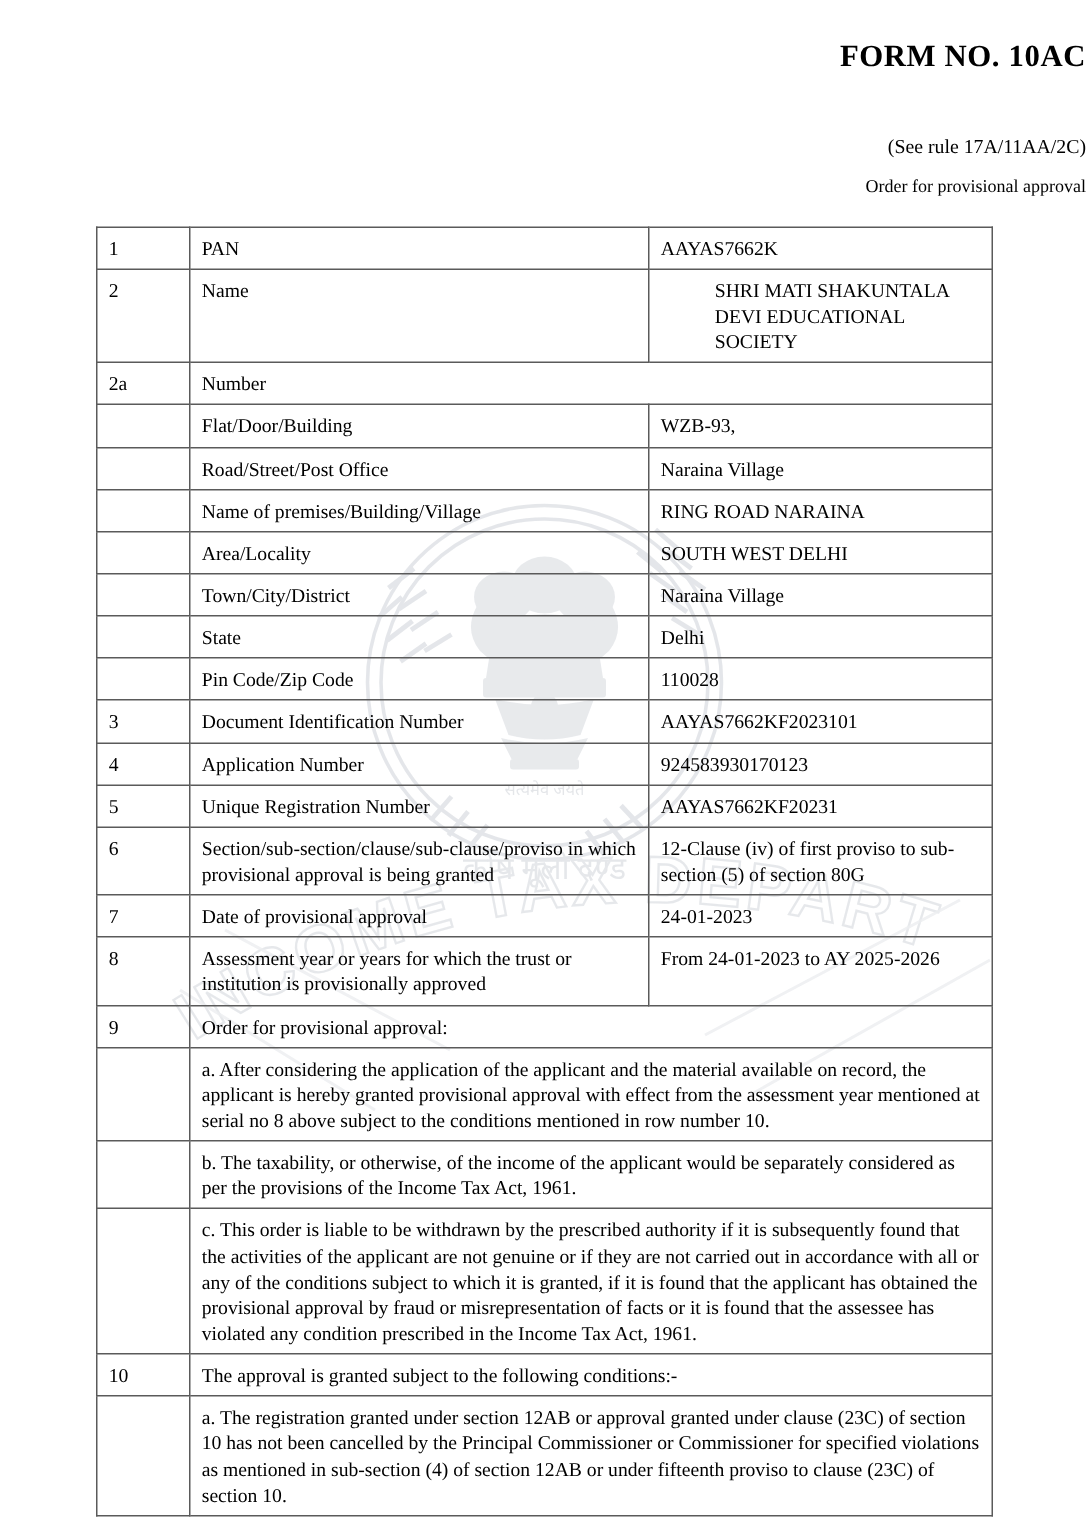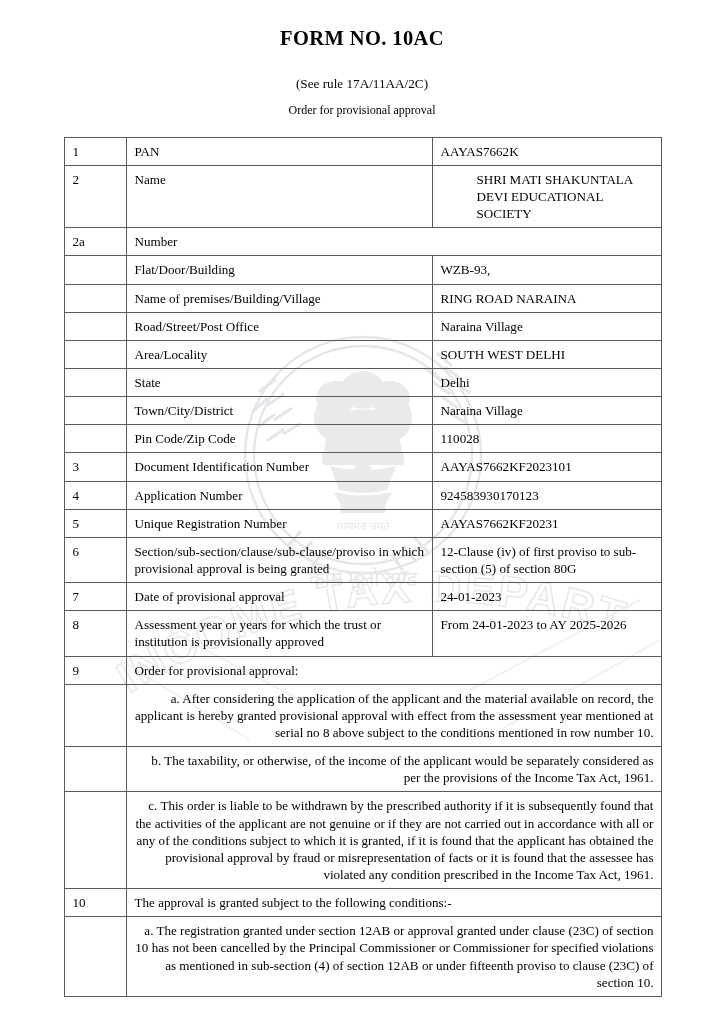--- a/index.html
+++ b/index.html
@@ -32,32 +32,32 @@
     height: 1024px;
     pointer-events: none;
     z-index: 0;
     opacity: 0.5;
   }
 
   
   .doc-header {
     position: relative;
     z-index: 2;
-    text-align: center;
+    text-align: right;
     padding-top: 27px;
   }
   .form-title {
     font-size: 20.5px;
     font-weight: bold;
     letter-spacing: 0.4px;
     line-height: 1.1;
   }
   .rule-ref {
     font-size: 13.2px;
-    margin-top: 26px;
+    margin-top: 40px;
     line-height: 1.2;
   }
   .order-sub {
     font-size: 12px;
     margin-top: 12px;
     line-height: 1.2;
   }
 
   
   .table-wrap {
@@ -80,21 +80,21 @@
     background: transparent;
   }
   col.c-num { width: 62px; }
   col.c-label { width: 306px; }
   col.c-value { width: 229px; }
 
   td.num { padding-left: 7px; }
   td.val-b { font-weight: normal; }
   td.para {
     padding: 6px 9px 6px 9px;
-    text-align: right;
+    text-align: left;
     margin-top: 35px;
   }
 </style>
 </head>
 <body>
 
 <div class="page">
 
   <svg class="watermark" viewBox="0 0 724 1024" xmlns="http://www.w3.org/2000/svg" aria-hidden="true">
     <g fill="none" stroke="#c8ccd3" stroke-width="2.4" opacity="0.95">
@@ -175,42 +175,42 @@
             <td class="num">2a</td>
             <td colspan="2">Number</td>
           </tr>
           <tr>
             <td class="num"></td>
             <td>Flat/Door/Building</td>
             <td class="val-b">WZB-93,</td>
           </tr>
           <tr>
             <td class="num"></td>
+            <td>Road/Street/Post Office</td>
+            <td class="val-b">Naraina Village</td>
+          </tr>
+          <tr>
+            <td class="num"></td>
             <td>Name of premises/Building/Village</td>
             <td class="val-b">RING ROAD NARAINA</td>
           </tr>
           <tr>
             <td class="num"></td>
-            <td>Road/Street/Post Office</td>
-            <td class="val-b">Naraina Village</td>
-          </tr>
-          <tr>
-            <td class="num"></td>
             <td>Area/Locality</td>
             <td class="val-b">SOUTH WEST DELHI</td>
           </tr>
           <tr>
             <td class="num"></td>
+            <td>Town/City/District</td>
+            <td class="val-b">Naraina Village</td>
+          </tr>
+          <tr>
+            <td class="num"></td>
             <td>State</td>
             <td class="val-b">Delhi</td>
-          </tr>
-          <tr>
-            <td class="num"></td>
-            <td>Town/City/District</td>
-            <td class="val-b">Naraina Village</td>
           </tr>
           <tr>
             <td class="num"></td>
             <td>Pin Code/Zip Code</td>
             <td class="val-b">110028</td>
           </tr>
           <tr>
             <td class="num">3</td>
             <td>Document Identification Number</td>
             <td class="val-b">AAYAS7662KF2023101</td>

